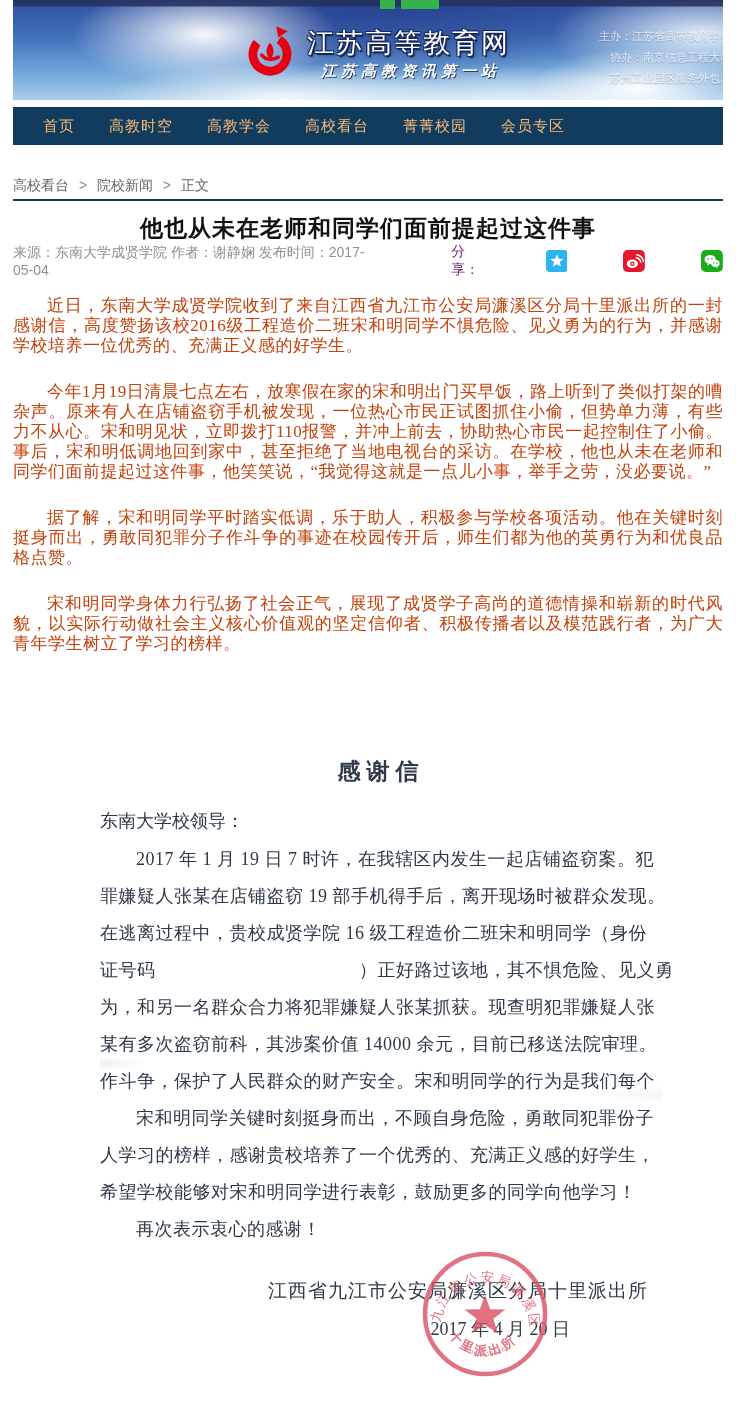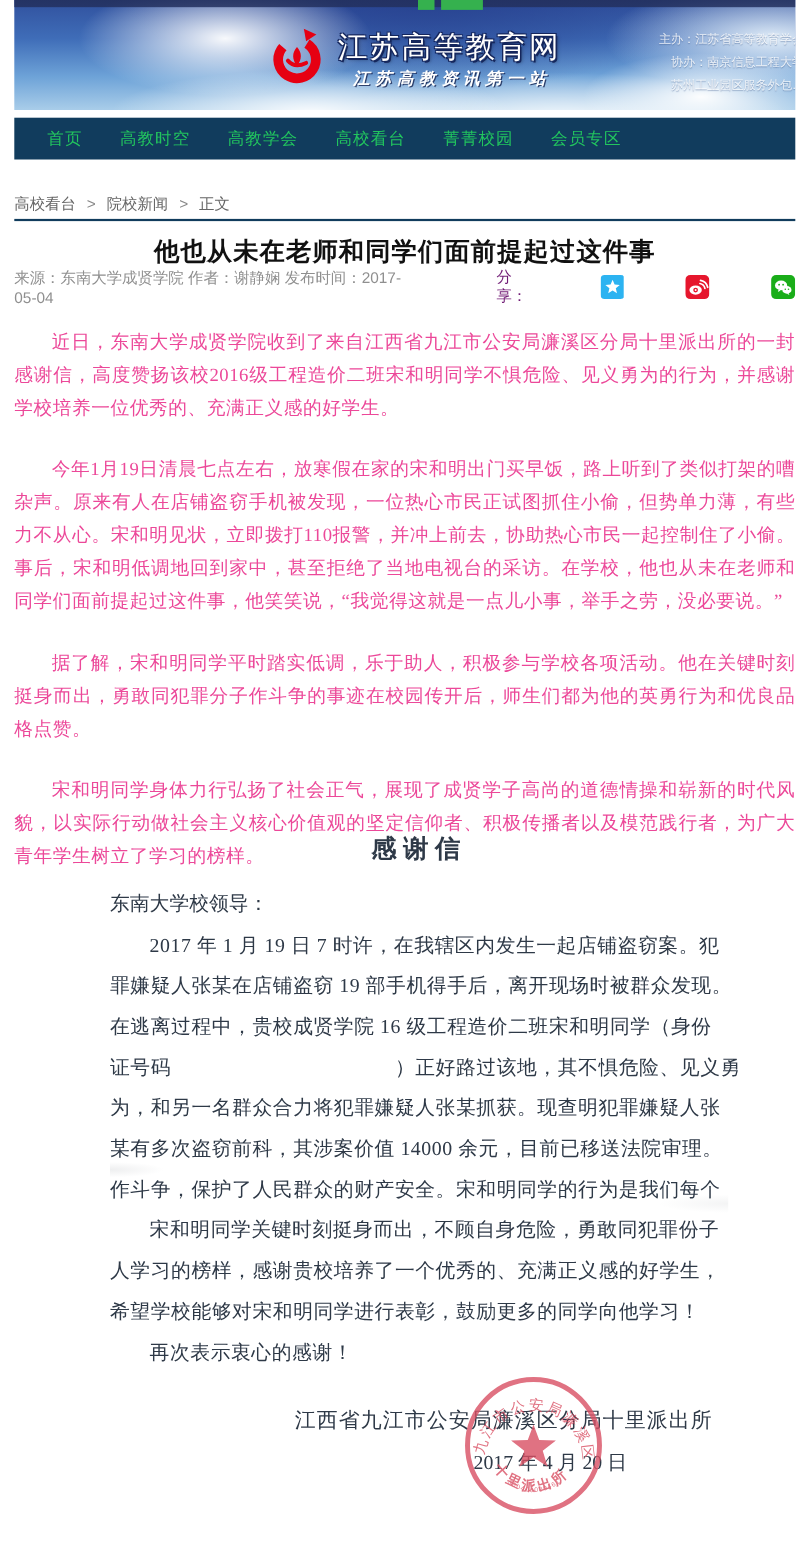--- a/index.html
+++ b/index.html
@@ -42,21 +42,21 @@
     text-shadow:0 1px 1px rgba(60,90,140,.5);
     text-align:right;
   }
   .hosts .h3 { padding-left:35px; }
   
   .nav {
     position:absolute; left:13px; top:107px; width:710px; height:38px;
     background:#113c5d; display:flex; align-items:center;
   }
   .nav a {
-    color:#22c55e; font-size:15px; text-decoration:none; display:inline-block;
+    color:#fdba74; font-size:15px; text-decoration:none; display:inline-block;
     padding:0 17px; letter-spacing:1px; cursor:pointer;
   }
   .nav a:first-child { margin-left:13px; }
   
   .crumbs { position:absolute; left:13px; top:177px; font-size:14px; color:#666; }
   .crumbs span.sep { margin:0 6px; color:#888; }
   .crumbs a { color:#666; text-decoration:none; cursor:pointer; }
   .rule { position:absolute; left:13px; top:199px; width:710px; height:2px; background:#113c5d; }
   
   .title {
@@ -66,21 +66,21 @@
   .meta-row {
     position:absolute; left:13px; top:248px; width:710px; height:26px;
     display:flex; align-items:center; justify-content:center; font-size:14px; color:#8f8f8f;gap:48px;
   }
   .share-label { margin-left:38px; color:#701a75; }
   .share-ico { width:24px; height:24px; margin-left:8px; cursor:pointer; display:inline-block; }
   
   .body-text { position:absolute; left:13px; top:296px; width:710px; }
   .body-text p {
     font-family:"Liberation Serif", serif;
-    font-size:17px; line-height:30px; color:#ec4899; text-indent:2em;
+    font-size:17px; line-height:20px; color:#c2410c; text-indent:2em;
     text-align:justify; margin-bottom:26px; letter-spacing:.5px;
   }
   
   .letter {
     position:absolute; left:100px; top:724px; width:562px; color:#2e3947;
     font-family:"Liberation Serif", serif;
     background:
       radial-gradient(ellipse 70px 10px at 0% 55%, rgba(160,165,170,.18), transparent 70%),
       radial-gradient(ellipse 90px 12px at 100% 60%, rgba(160,165,170,.12), transparent 70%);
   }

